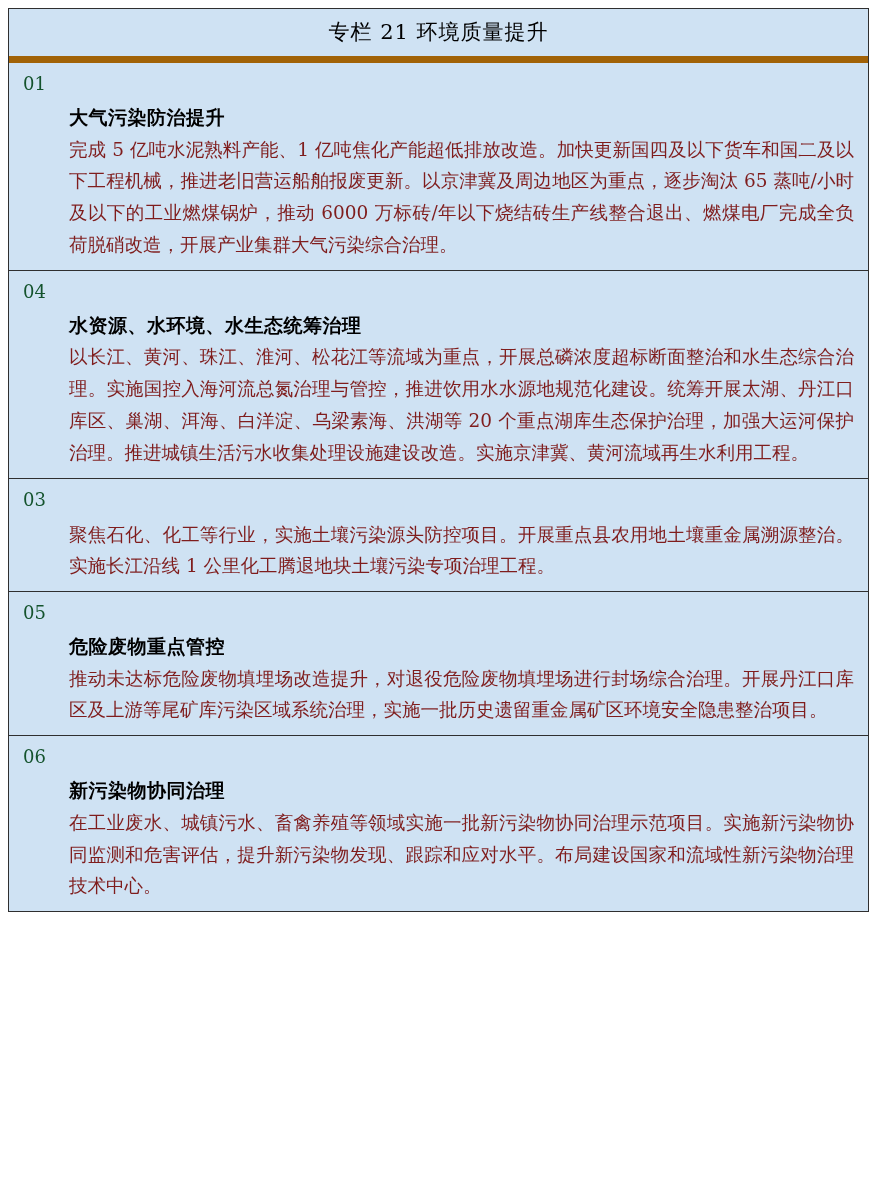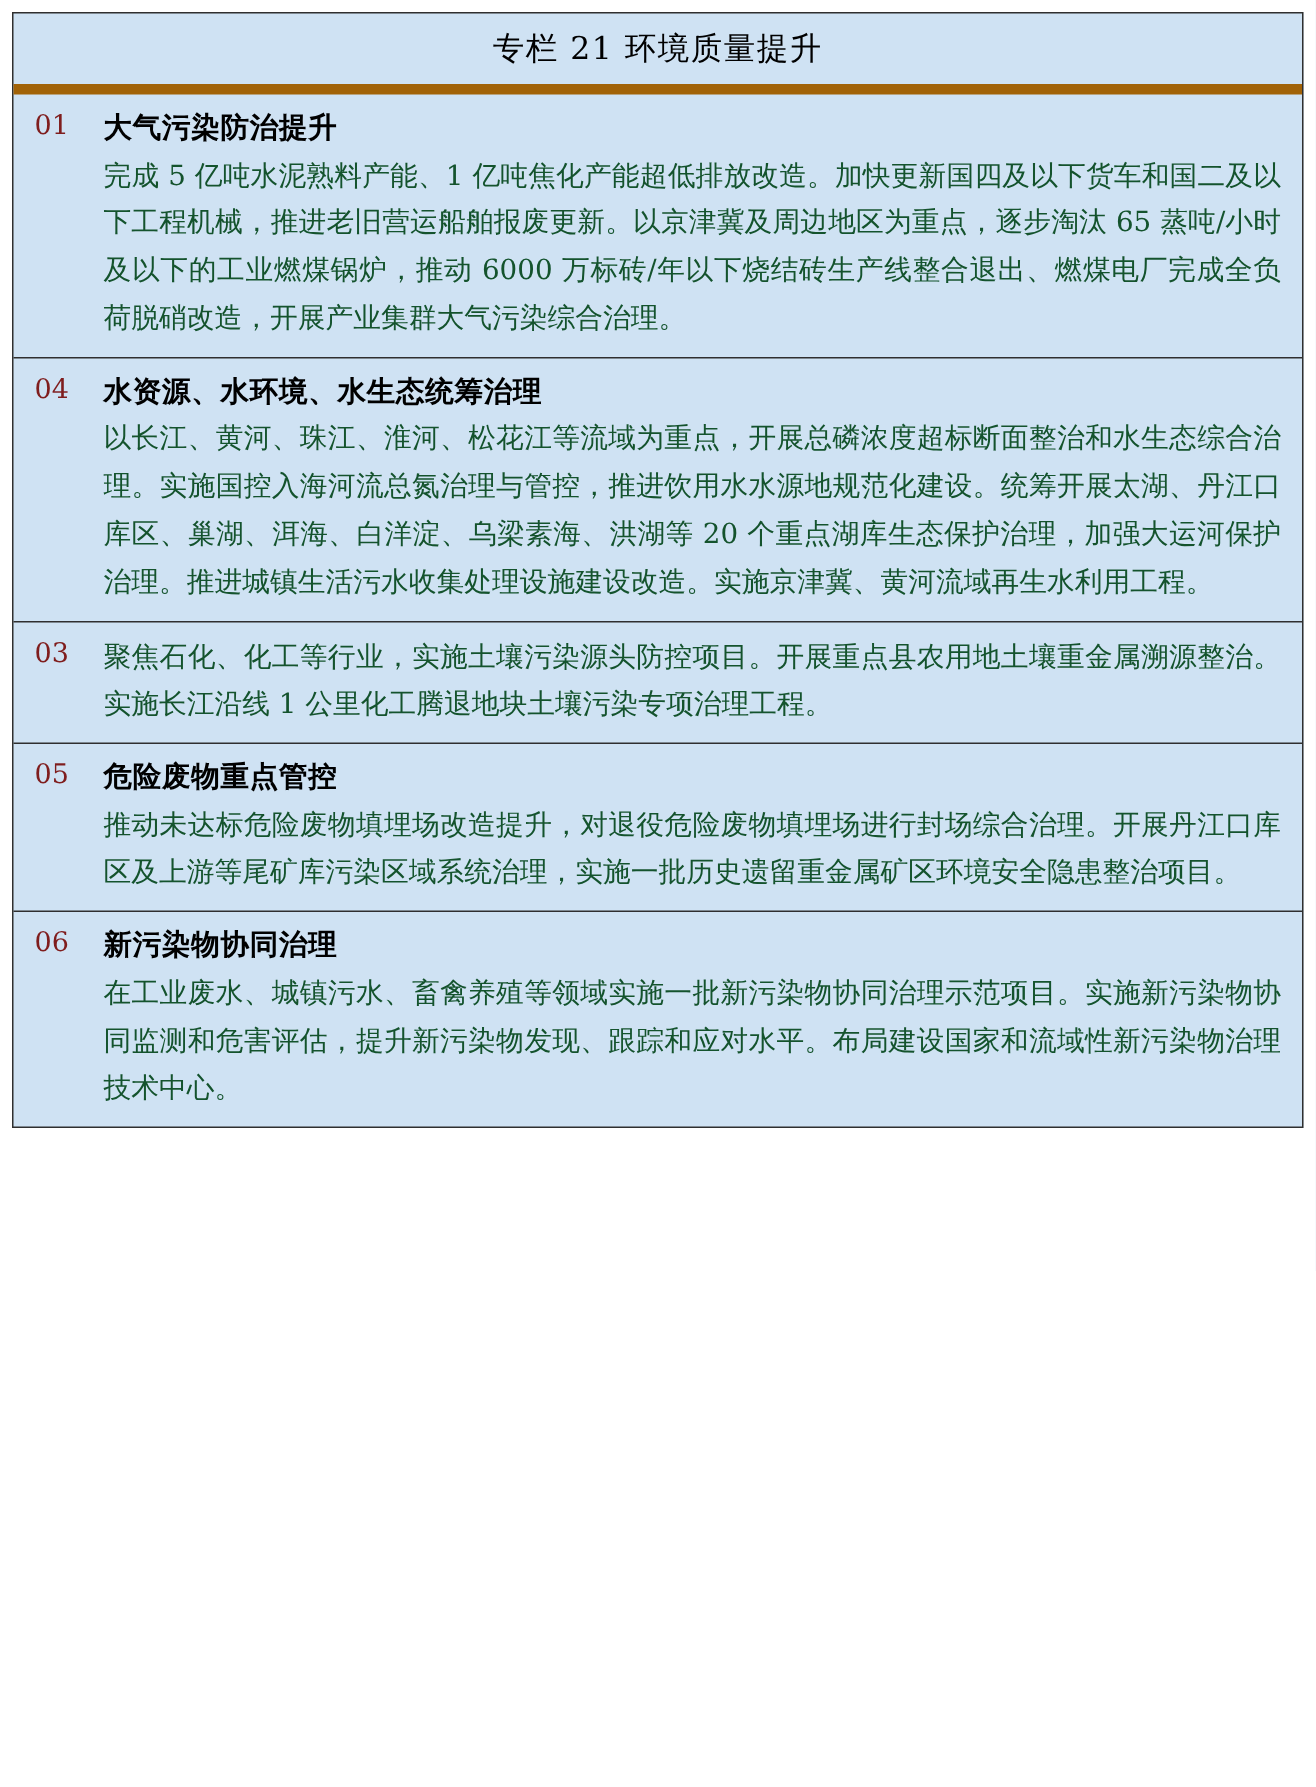--- a/index.html
+++ b/index.html
@@ -44,40 +44,41 @@
     display: flex;
     align-items: flex-start;
   }
   .item:last-child {
     border-bottom: none;
   }
   .num {
     width: 46px;
     flex: 0 0 46px;
     font-size: 18px;
-    color: #7f1d1d;
+    color: #14532d;
     padding-top: 2px;
     text-align: left;
     font-family: "DejaVu Serif", "Liberation Serif", serif;
   }
   .content {
     flex: 1 1 auto;
     min-width: 0;
+    margin-top: 32px;
   }
   .item-title {
     font-size: 19px;
     font-weight: bold;
     color: #000000;
     letter-spacing: 0.5px;
     margin-bottom: 2px;
     line-height: 1.5;
   }
   .item-body {
     font-size: 18.5px;
-    color: #14532d;
+    color: #7f1d1d;
     line-height: 1.72;
     text-align: justify;
     text-justify: inter-ideograph;
     text-indent: 0;
   }
 </style>
 </head>
 <body>
 
 <div class="page">

